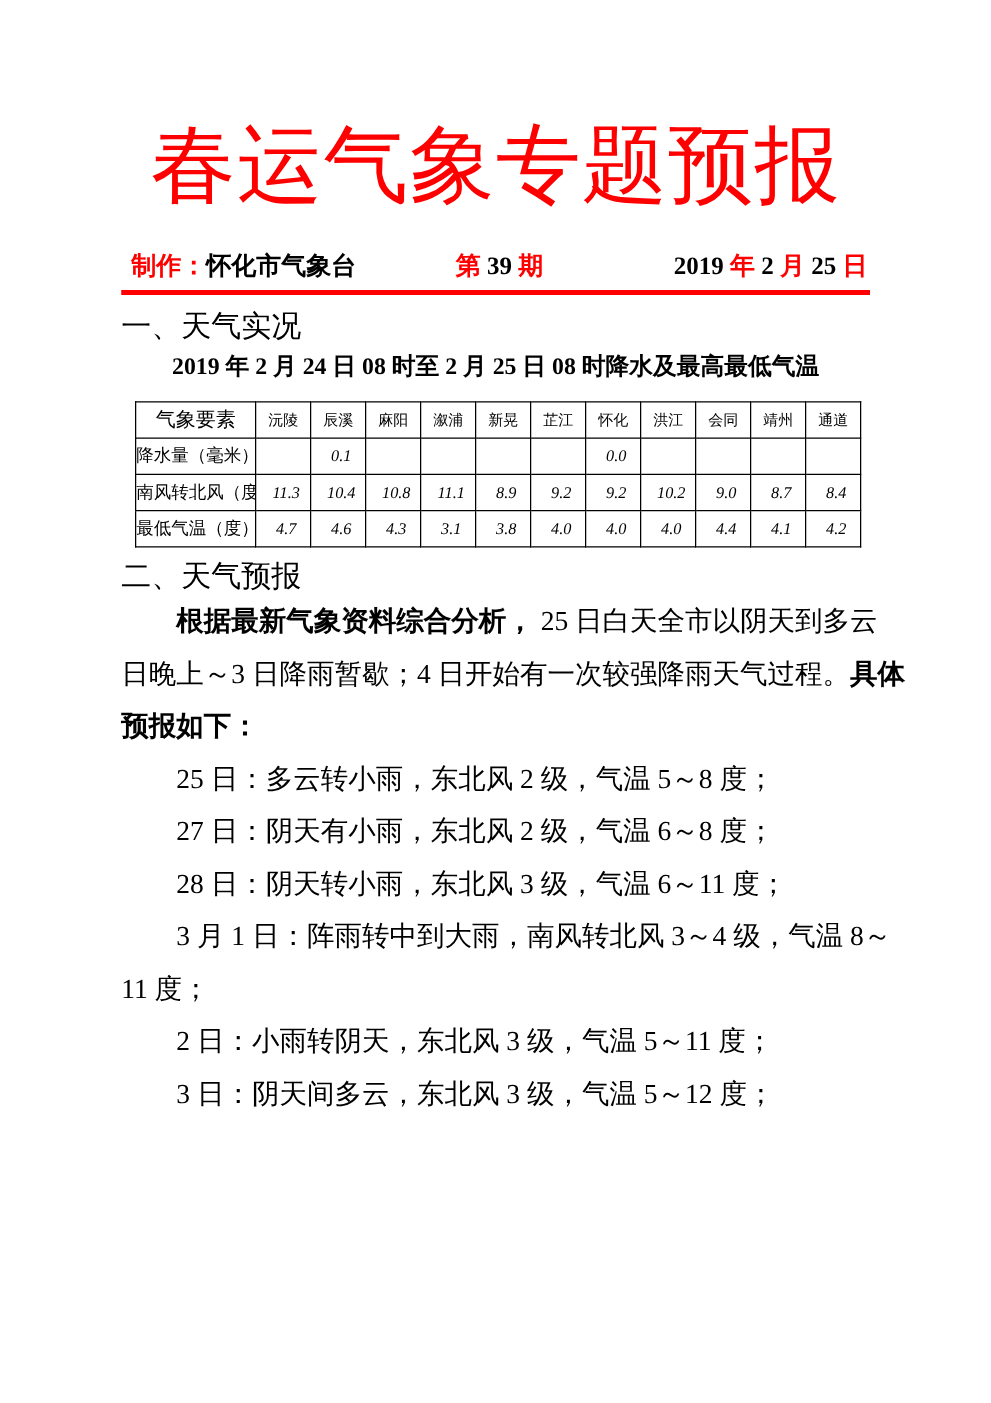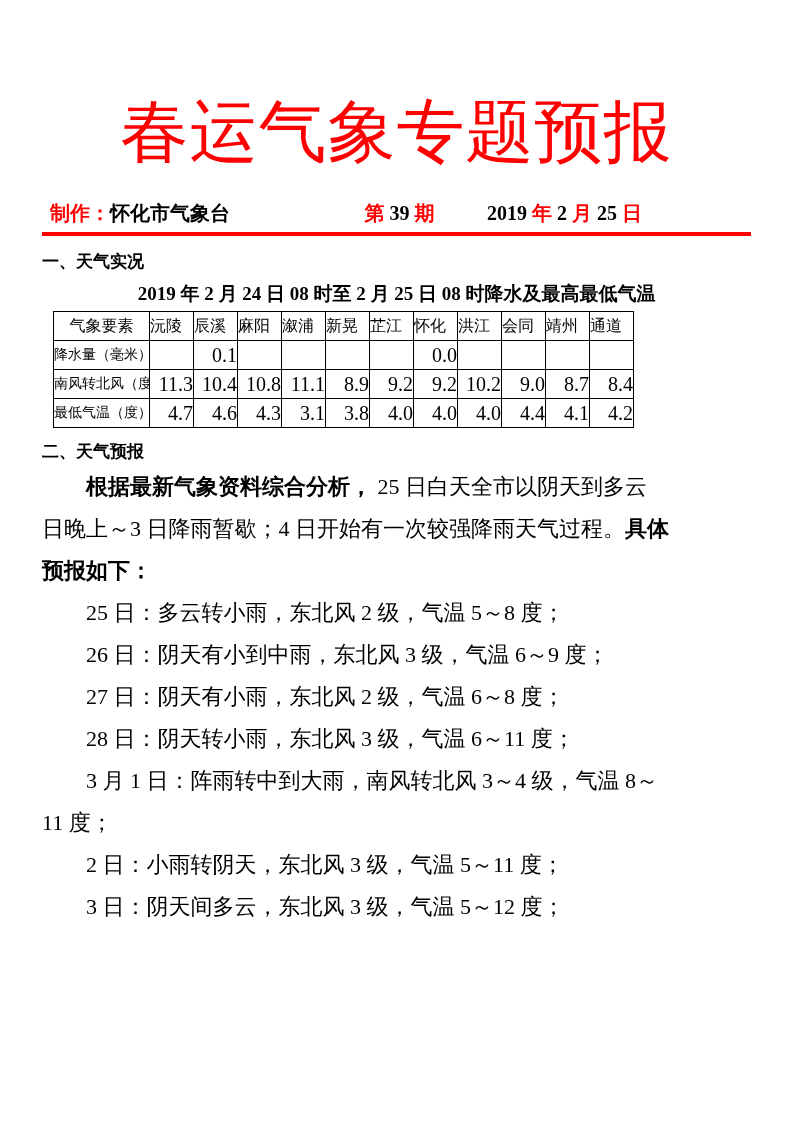--- a/index.html
+++ b/index.html
@@ -3,66 +3,66 @@
 <meta charset="utf-8">
 <style>
   * { margin:0; padding:0; box-sizing:border-box; }
   html, body { background:#ffffff; }
   .page {
     position:relative; width:793px; height:1122px; margin:0 auto;
     background:#ffffff; color:#000;
     font-family:"Liberation Serif","DejaVu Serif",serif;
     overflow:hidden;
   }
-  .content { padding:0 42px; }
+  .content { padding:0 97px; }
   .red { color:var(--red,#fe0000); }
   .bold { font-weight:bold; }
 
   .doc-title {
     margin-top:86px; height:92px; line-height:92px;
     text-align:center; white-space:nowrap;
     font-size:68px; font-weight:500; color:var(--red,#fe0000);
     letter-spacing:1px;
   }
 
   .masthead {
     display:flex; align-items:baseline;
     margin-top:22px; height:26px; line-height:26px;
     font-size:20px; font-weight:bold; white-space:nowrap;
   }
   .mast-left  { flex:1.2; text-align:left; padding-left:8px; }
   .mast-mid   { flex:0.8; text-align:center; }
-  .mast-right { flex:1.2; padding-right:2px; }
+  .mast-right { flex:1.2; text-align:right; padding-right:2px; }
 
   .red-rule { margin-top:6px; border-top:4px solid var(--red,#fe0000); }
 
   .section-heading {
-    font-size:17px; font-weight:bold; line-height:28px; white-space:nowrap;
+    font-size:24px; font-weight:normal; line-height:28px; white-space:nowrap;
   }
   .section-heading.first  { margin-top:12px; }
   .section-heading.second { margin-top:10px; }
 
   .table-title {
     margin-top:6px; text-align:center;
     font-size:19px; font-weight:bold; line-height:24px; white-space:nowrap;
   }
 
   table.obs {
-    margin-top:5px; margin-left:11px;
+    margin-top:15px; margin-left:11px;
     border-collapse:collapse; table-layout:fixed; width:581px;
     background:#fff;
   }
   table.obs th, table.obs td {
     border:1px solid #000; height:29px;
     font-weight:normal; overflow:hidden; white-space:nowrap;
   }
   table.obs th.corner { width:96px; font-size:16px; text-align:center; }
-  table.obs th.city   { font-size:16px; text-align:left; }
+  table.obs th.city   { font-size:12px; text-align:center; }
   table.obs th.row-label { font-size:14px; }
-  table.obs td.val    { font-size:20px; text-align:right; padding-left:5px; }
+  table.obs td.val    { font-size:13px; text-align:center; padding-left:5px;font-style:italic; }
 
   .body-text { font-size:22px; }
   .line { height:42px; line-height:42px; white-space:nowrap; }
   .line.indent { padding-left:44px;font-family:Liberation Serif, serif; }
 </style>
 </head>
 <body>
 
 <div class="page">
   <div class="content">
@@ -144,21 +144,20 @@
         </tbody>
     </table>
 
     <h2 class="section-heading second">二、天气预报</h2>
 
     <div class="body-text" id="forecast-text">
         <div class="line indent"><span class="bold">根据最新气象资料综合分析，</span><span> 25 日白天全市以阴天到多云</span></div>
         <div class="line"><span>日晚上～3 日降雨暂歇；4 日开始有一次较强降雨天气过程。</span><span class="bold">具体</span></div>
         <div class="line"><span class="bold">预报如下：</span></div>
         <div class="line indent">25 日：多云转小雨，东北风 2 级，气温 5～8 度；</div>
-        <div class="line indent">26 日：阴天有小到中雨，东北风 3 级，气温 6～9 度；</div>
         <div class="line indent">27 日：阴天有小雨，东北风 2 级，气温 6～8 度；</div>
         <div class="line indent">28 日：阴天转小雨，东北风 3 级，气温 6～11 度；</div>
         <div class="line indent">3 月 1 日：阵雨转中到大雨，南风转北风 3～4 级，气温 8～</div>
         <div class="line">11 度；</div>
         <div class="line indent">2 日：小雨转阴天，东北风 3 级，气温 5～11 度；</div>
         <div class="line indent">3 日：阴天间多云，东北风 3 级，气温 5～12 度；</div>
       </div>
 
   </div>
 </div>

